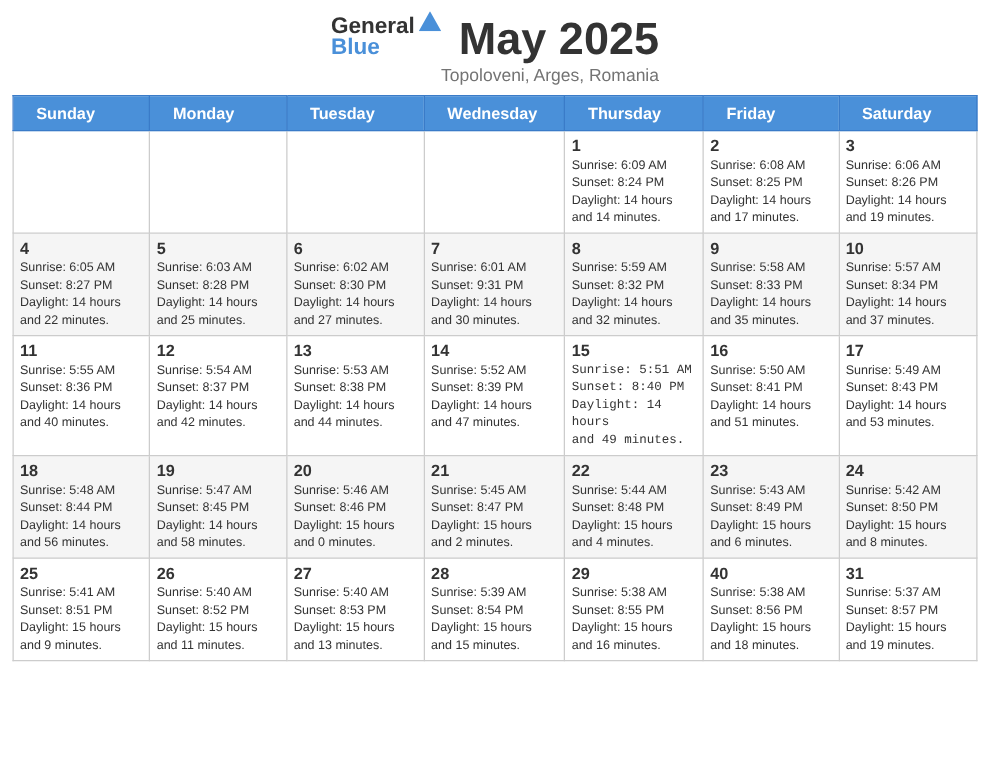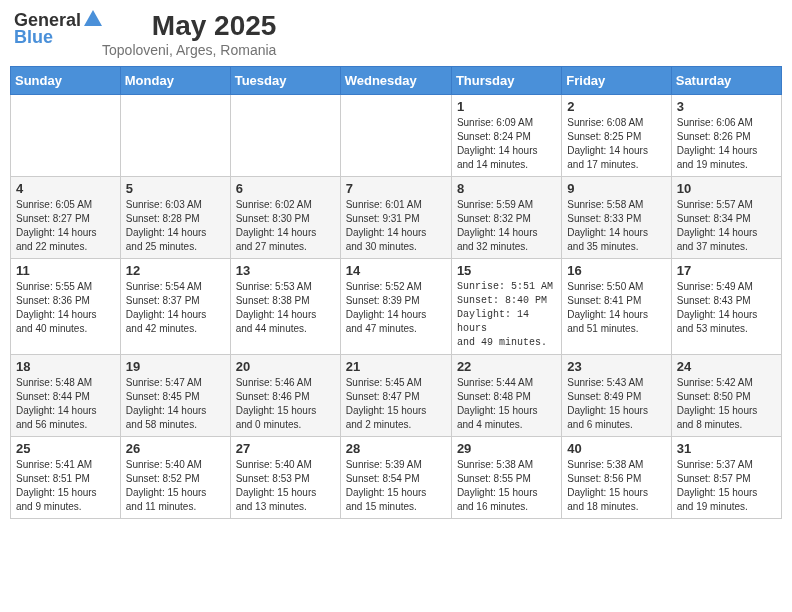--- a/index.html
+++ b/index.html
@@ -5,21 +5,21 @@
     * { box-sizing: border-box; margin: 0; padding: 0; }
     body {
       font-family: Arial, sans-serif;
       background: #fff;
       width: 792px;
       min-height: 612px;
       padding: 10px;
     }
     .header-area {
       display: flex;
-      justify-content: flex-start;
+      justify-content: center;
       align-items: flex-start;
       margin-bottom: 8px;
       padding: 0 4px;
     }
     .logo {
       display: flex;
       align-items: center;
       gap: 2px;
     }
     .logo-text-general {
@@ -29,39 +29,39 @@
     }
     .logo-text-blue {
       font-size: 18px;
       font-weight: bold;
       color: #4a90d9;
     }
     .title-area {
       text-align: right;
     }
     .month-title {
-      font-size: 28px;
+      font-size: 36px;
       font-weight: bold;
       color: #333;
     }
     .location-title {
       font-size: 14px;
       color: #737373;
     }
     .calendar {
       width: 100%;
       border-collapse: collapse;
       border: 1px solid #ccc;
     }
     .calendar th {
       background: #4a90d9;
       color: #fff;
       font-size: 13px;
       font-weight: bold;
-      padding: 6px 4px;
+      padding: 6px 18px;
       text-align: left;
       border: 1px solid #3a7bc8;
     }
     .calendar td {
       vertical-align: top;
       border: 1px solid #ccc;
       padding: 4px 5px;
       min-height: 80px;
       width: 113px;
       font-size: 10.5px;

